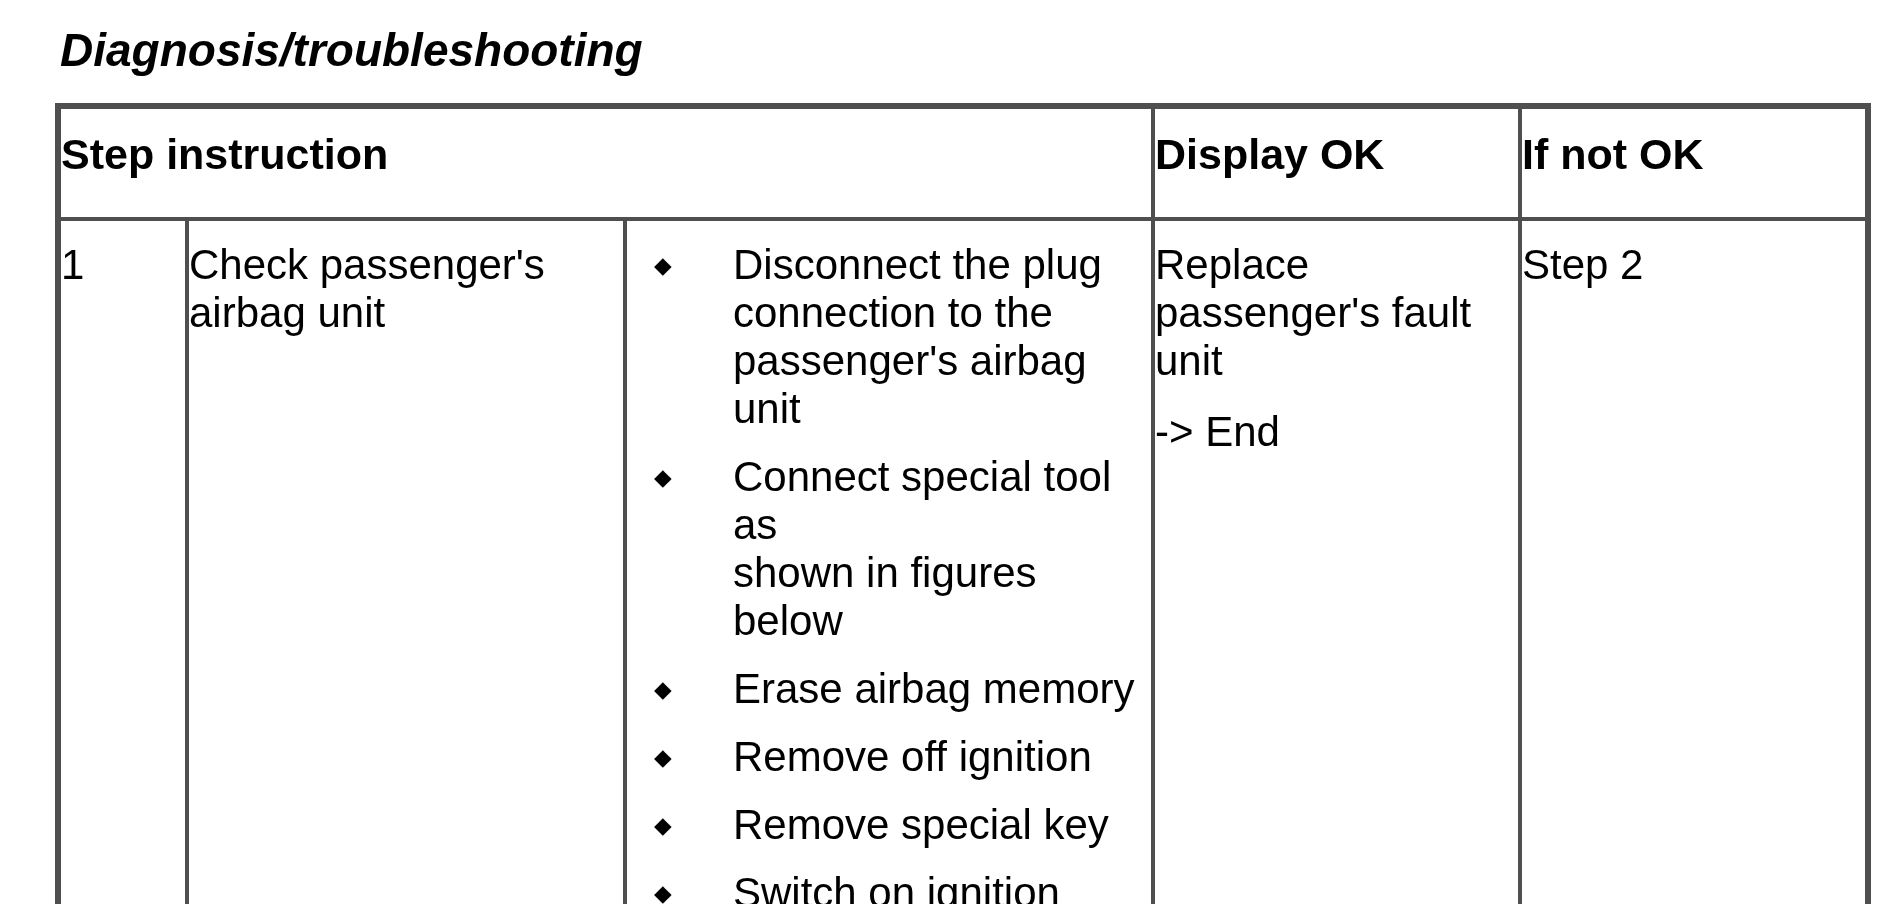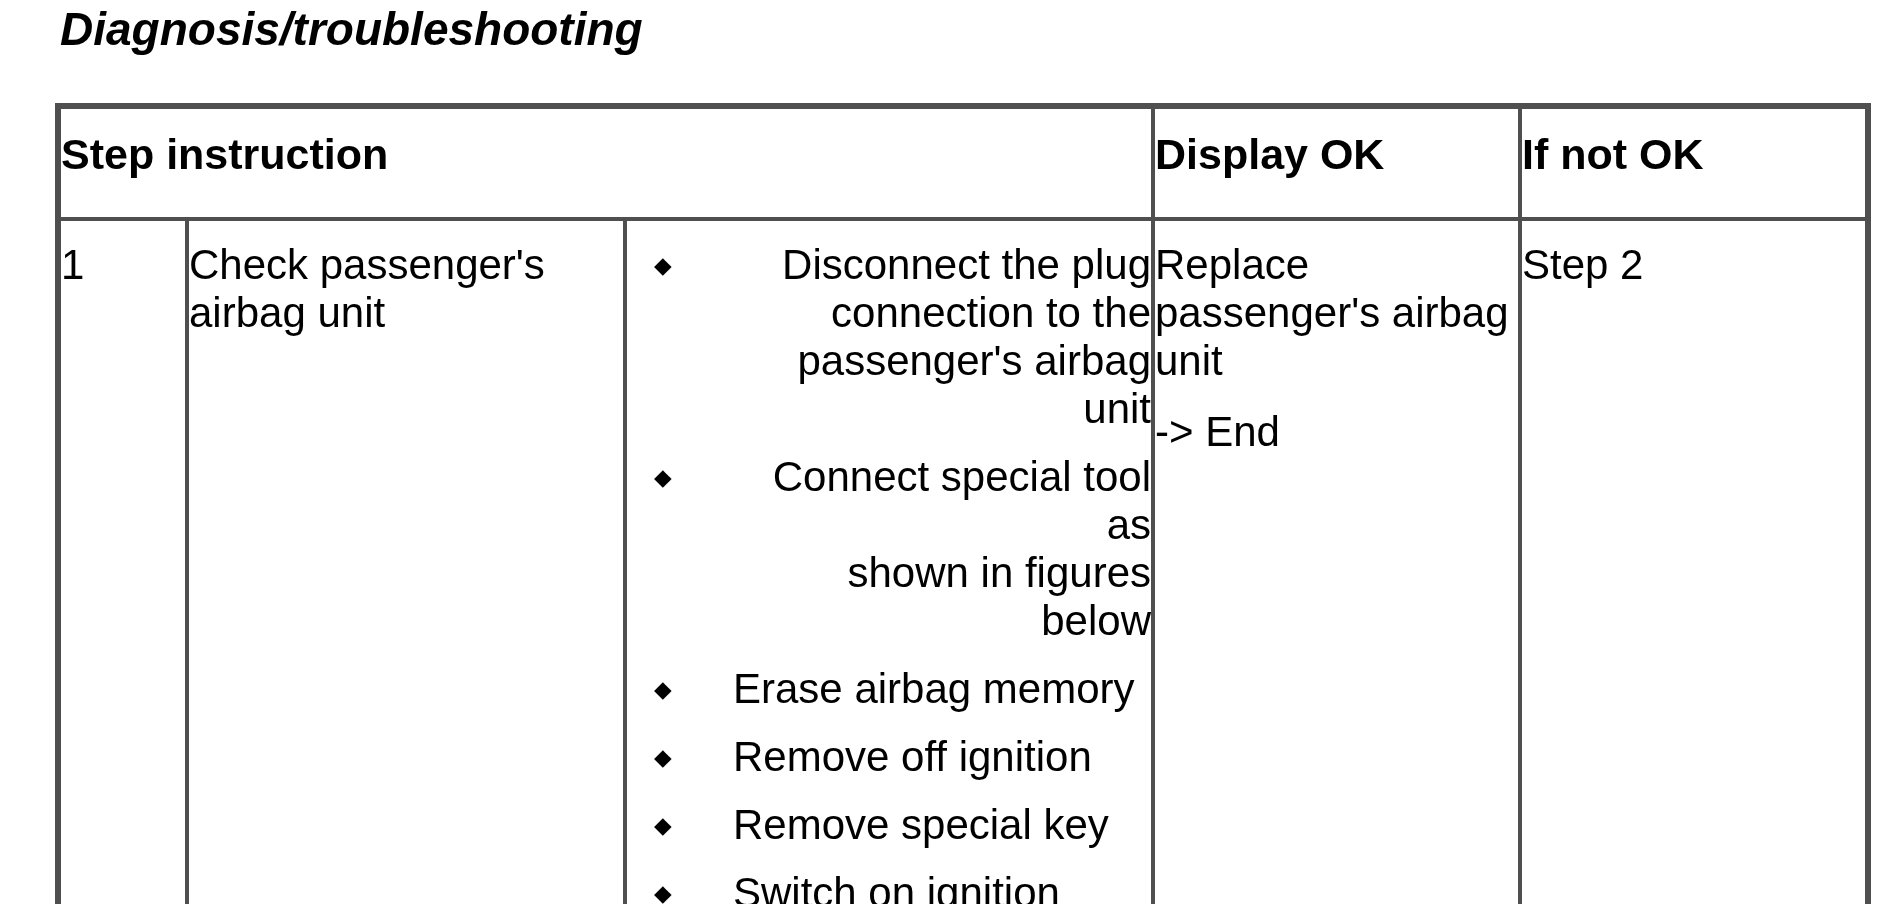--- a/index.html
+++ b/index.html
@@ -11,21 +11,21 @@
     width: 1901px;
     height: 904px;
     position: relative;
     font-family: "Liberation Sans", sans-serif;
     color: #000000;
     overflow: hidden;
   }
   .page-title {
     position: absolute;
     left: 60px;
-    top: 3px;
+    top: 24px;
     font-size: 46px;
     line-height: 52px;
     font-weight: bold;
     font-style: italic;
     white-space: nowrap;
   }
   table.diag {
     position: absolute;
     left: 55px;
     top: 103px;
@@ -64,21 +64,21 @@
     margin-bottom: 20px;
   }
   .bullet {
     flex: none;
     box-sizing: border-box;
     width: 106px;
     padding-left: 27px;
     font-size: 23px;
     line-height: 48px;
   }
-  .action-text { white-space: pre-line; text-align: right; }
+  .action-text { white-space: pre-line; }
   .td-display { padding-left: 17px; }
   .para {
     margin: 0 0 23px 0;
     white-space: pre-line;
   }
   .td-ifnot { padding-left: 37px; }
 </style>
 </head>
 <body>
 
@@ -131,21 +131,21 @@
             </div>
               <div class="action-item">
               <span class="bullet">◆</span>
               <span class="action-text">Switch on ignition</span>
             </div>
             </div>
         </td>
         <td class="td-display">
           <div>
               <p class="para">Replace
-passenger's airbag
+passenger's fault
 unit</p>
               <p class="para">-&gt; End</p>
             </div>
         </td>
         <td class="td-ifnot">Step 2</td>
       </tr>
     </tbody>
   </table>
 
 </div>

